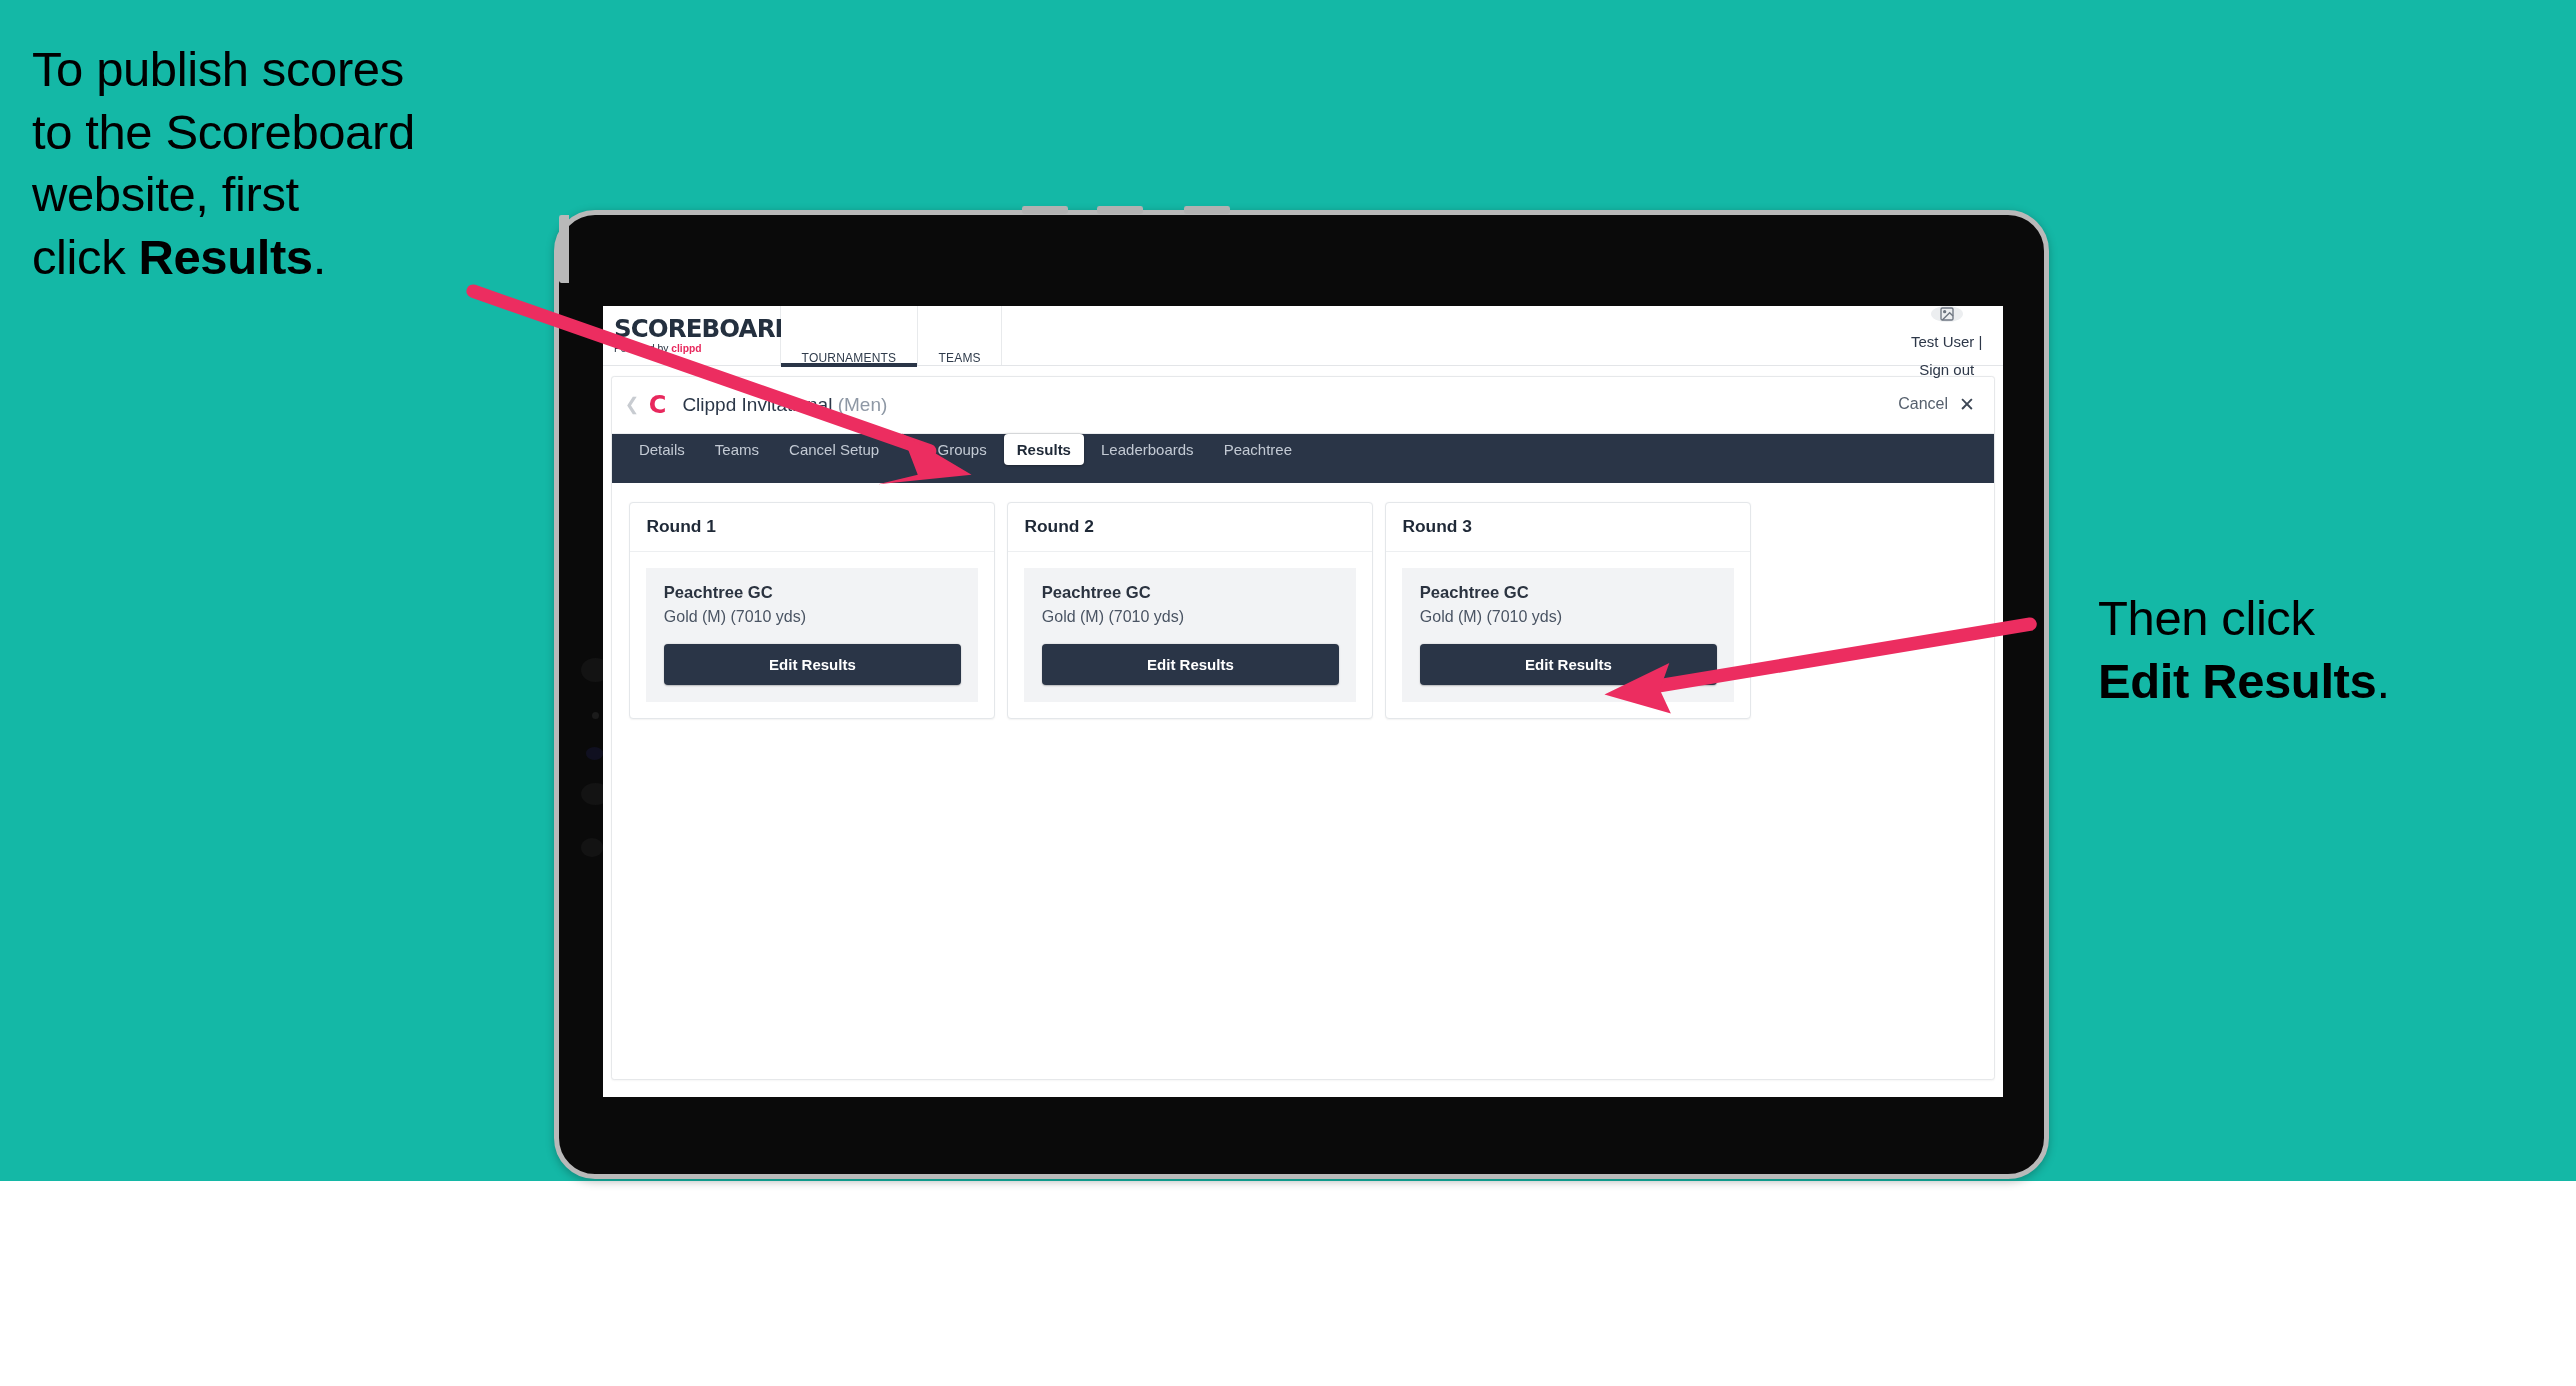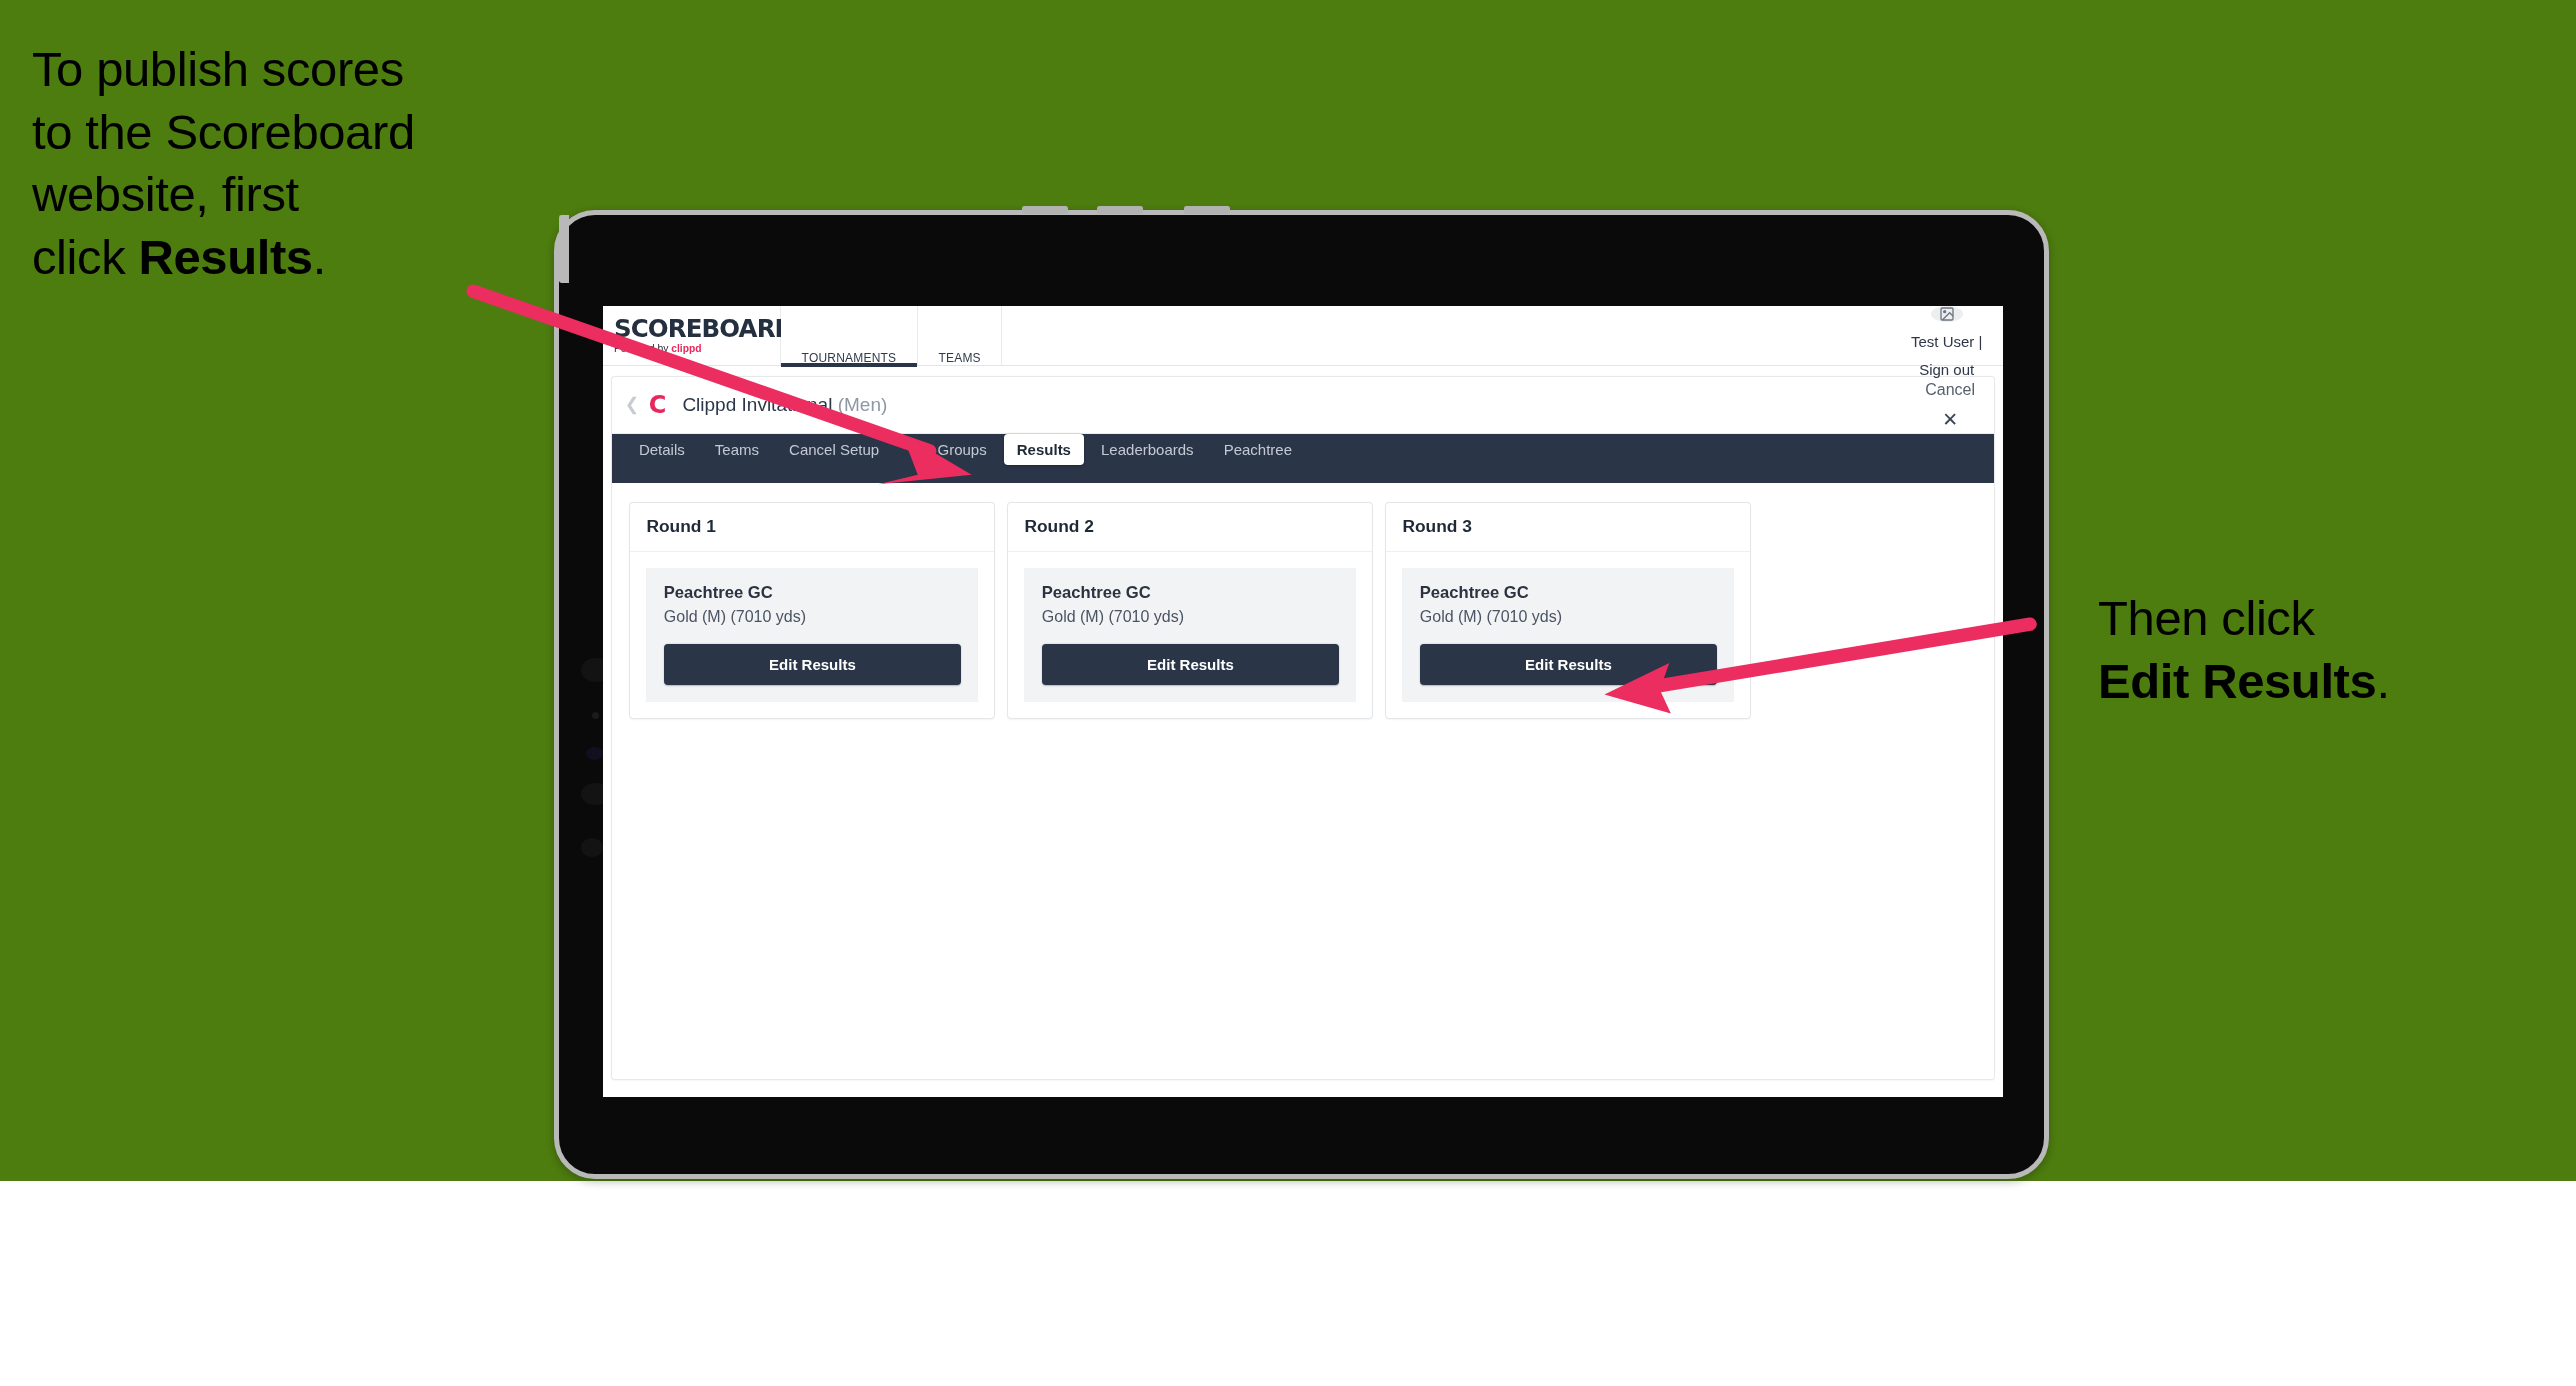--- a/index.html
+++ b/index.html
@@ -2,21 +2,21 @@
 <html style="font-size:12.7px"><head>
 <meta charset="utf-8">
 <style>
   * { box-sizing: border-box; margin: 0; padding: 0; }
   html, body {
     width: 2576px; height: 1386px;
     background: #ffffff;
     font-family: "Liberation Sans", sans-serif;
     overflow: hidden;
   }
-  #stage { position: relative; width: 2576px; height: 1181px; background:#4d7c0f; }
+  #stage { position: relative; width: 2576px; height: 1181px; background:#14b8a6; }
 
   
   .annot {
     position: absolute;
     color: #000;
     font-size: 49px;
     line-height: 1.28;
     letter-spacing: -0.4px;
     white-space: pre-line;
   }
@@ -127,22 +127,22 @@
     border-bottom:0.8px solid #eceef0;
   }
   #back-chev { color:#c8ccd1; font-size:17.4px; margin-right:9.5px; }
   #crumb-logo {
     color:#e8285d; font-weight:800; font-size:24px;
     font-family:"DejaVu Sans", sans-serif; margin-right:16px; line-height:1;
   }
   #crumb-title { font-size:19px; color:#2b3748; }
   #crumb-title .muted { color:#8e98a5; }
   #cancel-btn {
-    margin-left:auto; display:flex; align-items:center; gap:11px;
-    font-size:16px; color:#56606d;flex-direction:column;
+    margin-left:auto; display:flex; align-items:flex-start; gap:11px;
+    font-size:16px; color:#56606d;
   }
   #cancel-x { font-size:19px; color:#3c4654; line-height:1; }
 
   
   #subtabs {
     background:#2a3547;
     height:49px;
     display:flex; align-items:flex-start;
     padding: 0 14.2px;
     gap: 4.7px;

